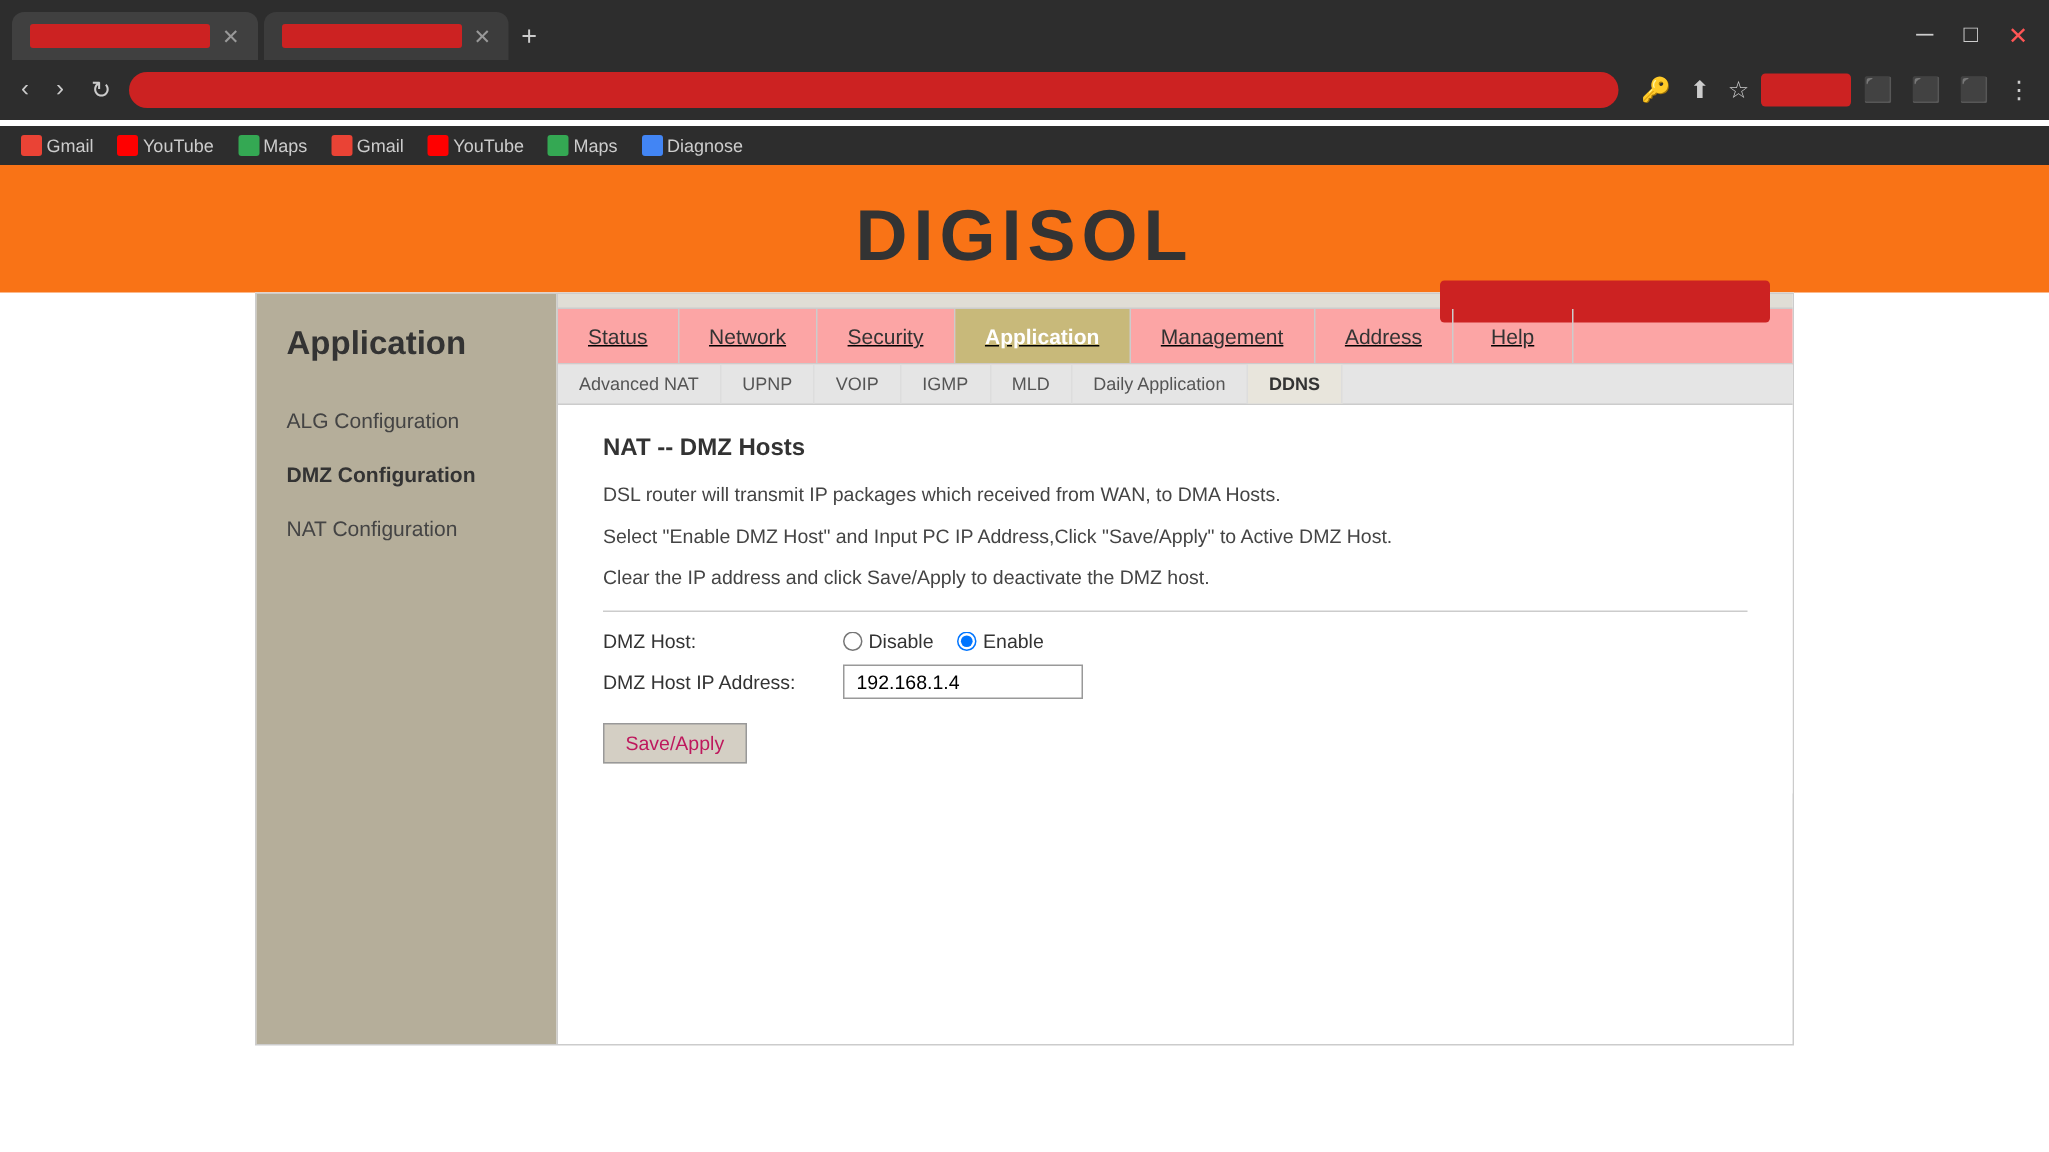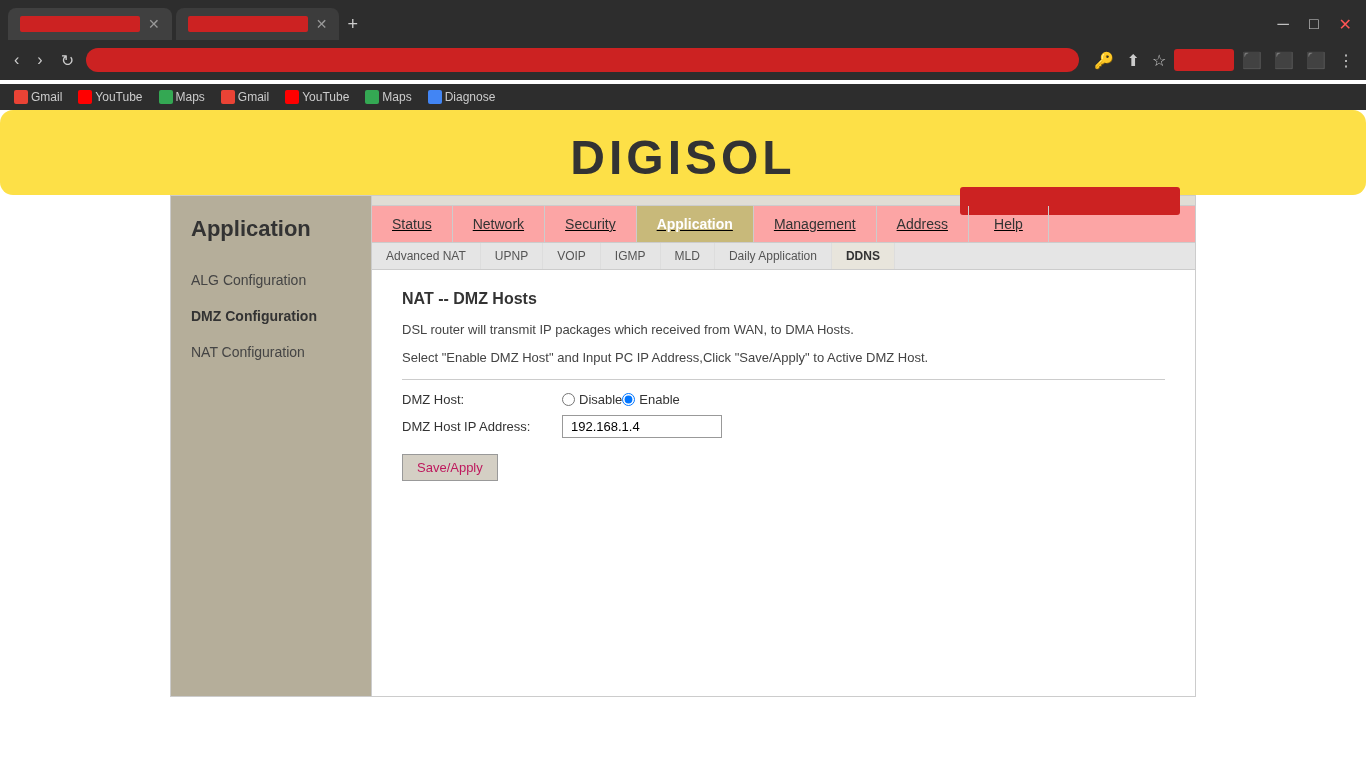--- a/index.html
+++ b/index.html
@@ -28,21 +28,21 @@
     .bookmark-icon { width: 14px; height: 14px; display: inline-block; border-radius: 2px; }
     .yt-icon { background: #ff0000; }
     .maps-icon { background: #34a853; }
     .gmail-icon { background: #ea4335; }
     .translate-icon { background: #4285f4; }
 
     
     .page { background: #fff; width: 100%; height: calc(768px - 110px); }
 
     
-    .digisol-header { text-align: center; padding: 20px 0 10px 0; background: #fde047; border-radius: 13px; }
+    .digisol-header { text-align: center; padding: 20px 0 10px 0; background: #f97316; }
     .digisol-logo { font-size: 48px; font-weight: bold; font-family: 'Arial Black', sans-serif; letter-spacing: 4px; color: #333; }
 
     
     .router-ui { display: flex; margin: 0 170px; background: #fff; border: 1px solid #ccc; }
 
     
     .sidebar { background: #b5ae9a; width: 200px; min-height: 500px; padding: 10px 0; }
     .sidebar-title { color: #333; font-size: 22px; font-weight: bold; padding: 10px 20px 20px 20px; }
     .sidebar-item { color: #444; font-size: 14px; padding: 10px 20px; cursor: pointer; }
     .sidebar-item.active { color: #333; font-weight: bold; }
@@ -65,21 +65,21 @@
     .sub-tab.active { background: #e8e5dc; color: #333; font-weight: bold; }
 
     
     .content-area { padding: 20px 30px; background: #fff; }
     .content-title { font-size: 16px; font-weight: bold; color: #333; margin-bottom: 12px; }
     .content-desc { font-size: 13px; color: #444; margin-bottom: 8px; line-height: 1.5; }
     .content-divider { border: none; border-top: 1px solid #ccc; margin: 12px 0; }
 
     .form-row { display: flex; align-items: center; margin-bottom: 8px; }
     .form-label { font-size: 13px; color: #333; min-width: 160px; }
-    .radio-group { display: flex; align-items: center; gap: 0; }
+    .radio-group { display: flex; align-items: center; gap: 16px; }
     .radio-option { display: flex; align-items: center; gap: 4px; font-size: 13px; color: #333; }
     .ip-input { border: 1px solid #999; padding: 3px 8px; font-size: 13px; width: 160px; }
     .save-btn { background: #d4cfc4; border: 1px solid #999; padding: 5px 14px; font-size: 13px; cursor: pointer; color: #be185d; margin-top: 8px; }
   </style>
 </head>
 <body>
 
 <div class="browser-chrome">
 
   <div class="tab-bar">
@@ -186,20 +186,21 @@
         <div class="sub-tab">IGMP</div>
         <div class="sub-tab">MLD</div>
         <div class="sub-tab">Daily Application</div>
         <div class="sub-tab active">DDNS</div>
       </div>
 
       <div class="content-area">
         <div class="content-title">NAT -- DMZ Hosts</div>
         <div class="content-desc">DSL router will transmit IP packages which received from WAN, to DMA Hosts.</div>
         <div class="content-desc">Select "Enable DMZ Host" and Input PC IP Address,Click "Save/Apply" to Active DMZ Host.</div>
+        <div class="content-desc">Clear the IP address and click Save/Apply to deactivate the DMZ host.</div>
         <hr class="content-divider">
 
         
         <div class="form-row">
           <span class="form-label">DMZ Host:</span>
           <div class="radio-group">
             <label class="radio-option">
               <input type="radio" name="dmz_host" value="disable" style="">
               <span>Disable</span>
             </label>

